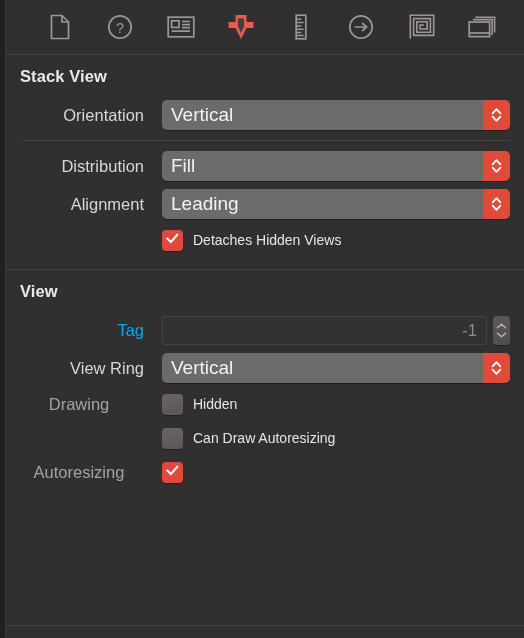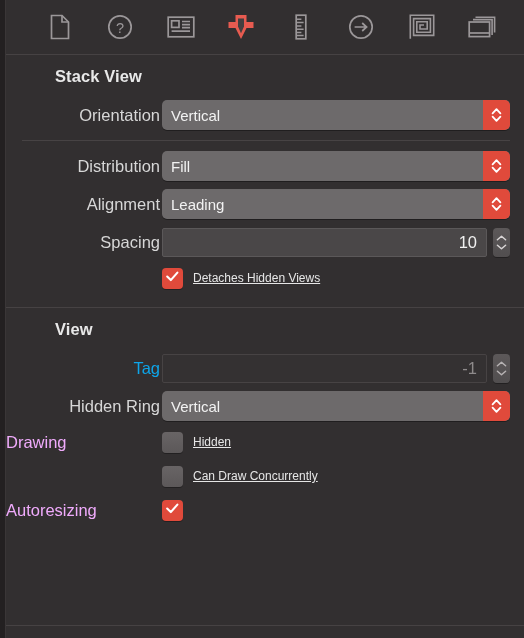--- a/index.html
+++ b/index.html
@@ -60,21 +60,20 @@
   }
   .tb-btn svg { display: block; }
 
   
   .section-header {
     font-size: 16.5px;
     font-weight: bold;
     color: #e8e8e8;
     padding: 12px 15px 10px 14px;
     letter-spacing: 0.1px;
-    margin-left: 35px;
   }
   .sep {
     height: 1px;
     background: #474344;
     margin: 6px 14px 6px 16px;
   }
   .sep-full {
     height: 1px;
     background: #464243;
     margin: 0;
@@ -83,42 +82,42 @@
   .row {
     display: flex;
     align-items: center;
     height: 38px;
     padding-right: 14px;
   }
   .row-label {
     width: 156px;
     min-width: 156px;
     text-align: right;
-    padding-right: 2px;
+    padding-right: 18px;
     font-size: 16.5px;
     color: #d7d7d7;
     box-sizing: border-box;
     white-space: nowrap;
   }
   .row-label.dim { color: #0ea5e9; }
 
   
   .popup {
     position: relative;
     flex: 1;
     height: 30px;
     background: #6d6a6b;
     border-radius: 5px;
     display: flex;
     align-items: center;
     box-shadow: 0 1px 0 rgba(0,0,0,0.35);
     overflow: hidden;
   }
   .popup-text {
-    font-size: 15px;
+    font-size: 19px;
     color: #f2f2f2;
     padding-left: 9px;
     white-space: nowrap;
     overflow: hidden;
   }
   .popup-arrowbox {
     position: absolute;
     right: 0; top: 0;
     width: 27px;
     height: 30px;
@@ -172,24 +171,24 @@
 
   
   .cb-row {
     display: flex;
     align-items: center;
     height: 34px;
   }
   .cb-label-left {
     width: 156px;
     min-width: 156px;
-    text-align: left;
+    text-align: center;
     padding-right: 10px;
     font-size: 16.5px;
-    color: #f0abfc;
+    color: #a3a3a3;
     box-sizing: border-box;
     white-space: nowrap;
   }
   .checkbox {
     width: 21px;
     height: 21px;
     border-radius: 4px;
     flex: 0 0 auto;
     display: flex;
     align-items: center;
@@ -197,25 +196,24 @@
   }
   .checkbox.on {
     background: #e04a3b;
     box-shadow: 0 1px 0 rgba(0,0,0,0.3);
   }
   .checkbox.off {
     background: linear-gradient(#686465, #5c5859);
     box-shadow: 0 1px 0 rgba(0,0,0,0.3);
   }
   .cb-text {
-    font-size: 12px;
+    font-size: 14px;
     color: #e6e6e6;
     padding-left: 10px;
     white-space: nowrap;
-    text-decoration: underline;
   }
   .bottom-strip {
     position: absolute;
     left: 0;
     bottom: 0;
     width: 518px;
     height: 12px;
     background: #322f30;
     border-top: 1px solid #464243;
   }
@@ -350,38 +348,20 @@
           <div class="popup-text">Leading</div>
           <div class="popup-arrowbox">
             <svg width="13" height="18" viewBox="0 0 13 18">
               <path d="M2.6 7.4 L6.5 3.2 L10.4 7.4" fill="none" stroke="#ffffff" stroke-width="1.8" stroke-linecap="round" stroke-linejoin="round"></path>
               <path d="M2.6 10.6 L6.5 14.8 L10.4 10.6" fill="none" stroke="#ffffff" stroke-width="1.8" stroke-linecap="round" stroke-linejoin="round"></path>
             </svg>
           </div>
         </div>
       </div>
 
-      <div class="row">
-        <div class="row-label">Spacing</div>
-        <div class="field-wrap">
-          <div class="field">10</div>
-          <div class="stepper">
-            <span class="sp-up">
-              <svg width="11" height="6" viewBox="0 0 11 6">
-                <path d="M1.4 4.8 L5.5 1.2 L9.6 4.8" fill="none" stroke="#d9d5d6" stroke-width="1.5" stroke-linecap="round" stroke-linejoin="round"></path>
-              </svg>
-            </span>
-            <span>
-              <svg width="11" height="6" viewBox="0 0 11 6">
-                <path d="M1.4 1.2 L5.5 4.8 L9.6 1.2" fill="none" stroke="#d9d5d6" stroke-width="1.5" stroke-linecap="round" stroke-linejoin="round"></path>
-              </svg>
-            </span>
-          </div>
-        </div>
-      </div>
 
       <div class="cb-row">
         <div class="cb-label-left"></div>
         <div class="checkbox on">
           <span>
             <svg width="15" height="13" viewBox="0 0 15 13">
               <path d="M2.2 6.6 L5.8 10.1 L12.4 2.6" fill="none" stroke="#ffffff" stroke-width="2.1" stroke-linecap="round" stroke-linejoin="round"></path>
             </svg>
           </span>
         </div>
@@ -409,42 +389,42 @@
             <span>
               <svg width="11" height="6" viewBox="0 0 11 6">
                 <path d="M1.4 1.2 L5.5 4.8 L9.6 1.2" fill="none" stroke="#b6b2b3" stroke-width="1.5" stroke-linecap="round" stroke-linejoin="round"></path>
               </svg>
             </span>
           </div>
         </div>
       </div>
 
       <div class="row">
-        <div class="row-label">Hidden Ring</div>
+        <div class="row-label">View Ring</div>
         <div class="popup">
           <div class="popup-text">Vertical</div>
           <div class="popup-arrowbox">
             <svg width="13" height="18" viewBox="0 0 13 18">
               <path d="M2.6 7.4 L6.5 3.2 L10.4 7.4" fill="none" stroke="#ffffff" stroke-width="1.8" stroke-linecap="round" stroke-linejoin="round"></path>
               <path d="M2.6 10.6 L6.5 14.8 L10.4 10.6" fill="none" stroke="#ffffff" stroke-width="1.8" stroke-linecap="round" stroke-linejoin="round"></path>
             </svg>
           </div>
         </div>
       </div>
 
       <div class="cb-row">
         <div class="cb-label-left">Drawing</div>
         <div class="checkbox off"></div>
         <div class="cb-text">Hidden</div>
       </div>
 
       <div class="cb-row">
         <div class="cb-label-left"></div>
         <div class="checkbox off"></div>
-        <div class="cb-text">Can Draw Concurrently</div>
+        <div class="cb-text">Can Draw Autoresizing</div>
       </div>
 
       <div class="cb-row">
         <div class="cb-label-left">Autoresizing</div>
         <div class="checkbox on">
           <span>
             <svg width="15" height="13" viewBox="0 0 15 13">
               <path d="M2.2 6.6 L5.8 10.1 L12.4 2.6" fill="none" stroke="#ffffff" stroke-width="2.1" stroke-linecap="round" stroke-linejoin="round"></path>
             </svg>
           </span>

